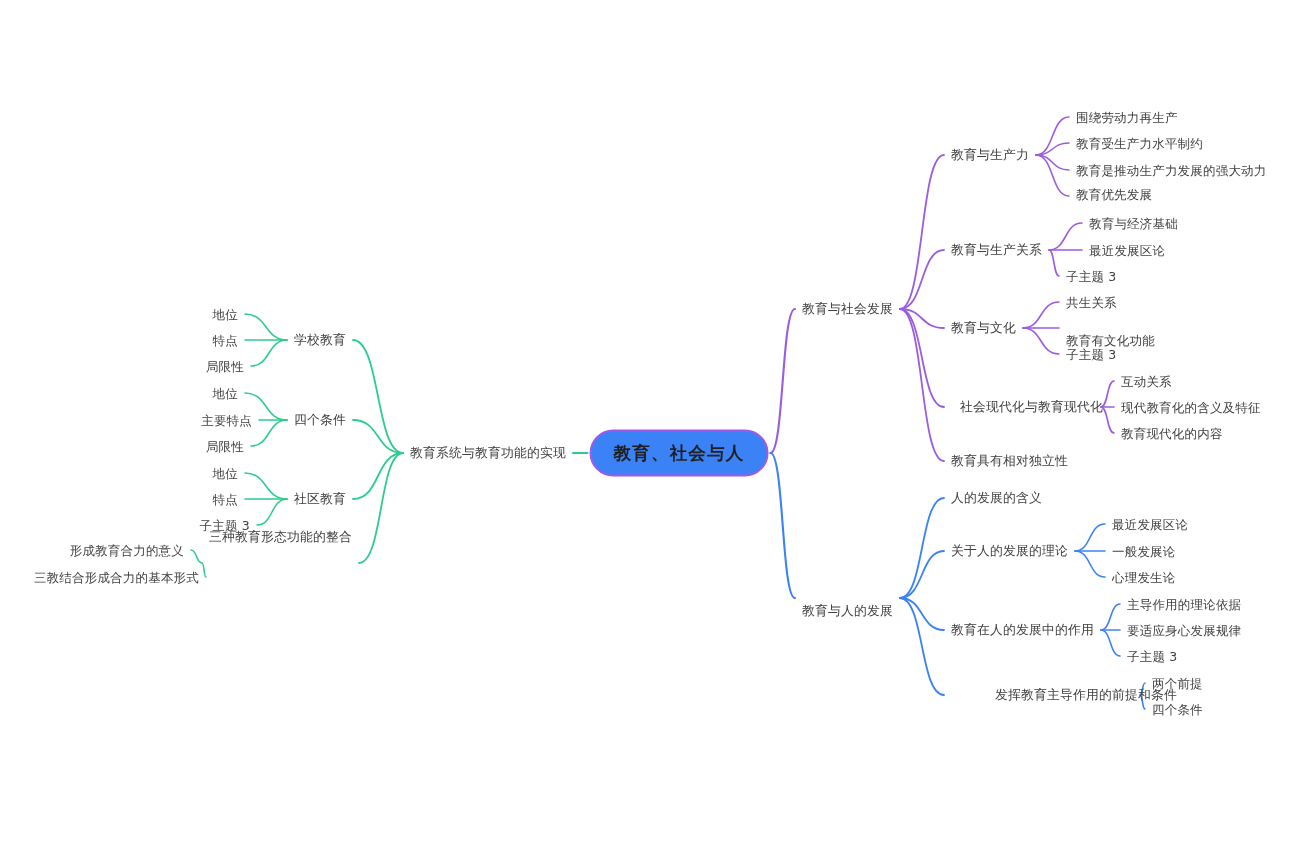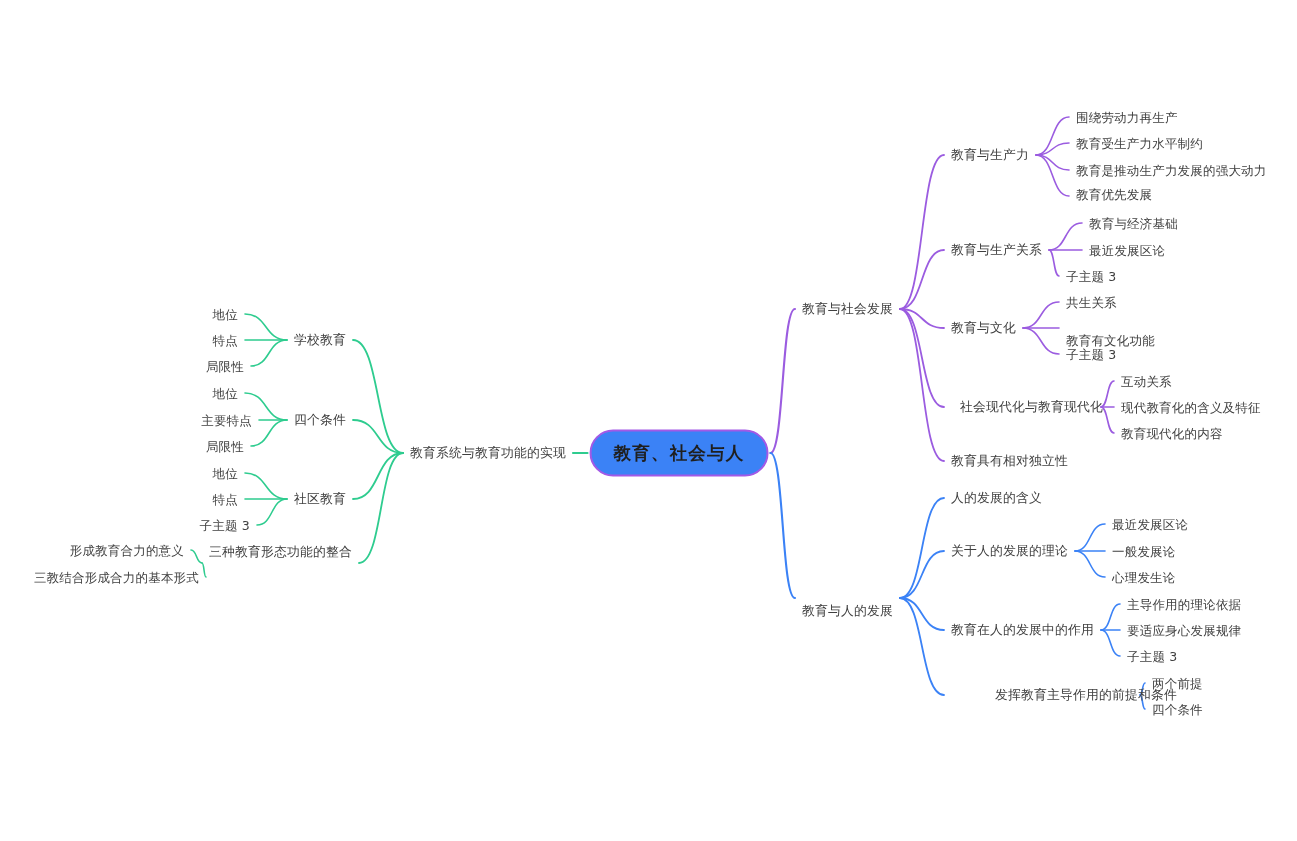--- a/index.html
+++ b/index.html
@@ -124,21 +124,21 @@
       <div class="node l" style="left: 238px; top: 340px;">特点</div>
       <div class="node l" style="left: 244px; top: 366px;">局限性</div>
       <div class="node l lvl1" style="left: 346px; top: 420px;">四个条件</div>
       <div class="node l" style="left: 238px; top: 393px;">地位</div>
       <div class="node l" style="left: 252px; top: 420px;">主要特点</div>
       <div class="node l" style="left: 244px; top: 446px;">局限性</div>
       <div class="node l lvl1" style="left: 346px; top: 499px;">社区教育</div>
       <div class="node l" style="left: 238px; top: 473px;">地位</div>
       <div class="node l" style="left: 238px; top: 499px;">特点</div>
       <div class="node l" style="left: 250px; top: 525px;">子主题 3</div>
-      <div class="node l lvl1" style="left: 352px; top: 552px;">三种教育形态功能的整合</div>
+      <div class="node l lvl1" style="left: 352px; top: 537px;">三种教育形态功能的整合</div>
       <div class="node l" style="left: 184px; top: 550px;">形成教育合力的意义</div>
       <div class="node l" style="left: 199px; top: 577px;">三教结合形成合力的基本形式</div>
       <div class="node r lvl1" style="left: 802px; top: 309px;">教育与社会发展</div>
       <div class="node r lvl1" style="left: 951px; top: 155px;">教育与生产力</div>
       <div class="node r" style="left: 1076px; top: 117px;">围绕劳动力再生产</div>
       <div class="node r" style="left: 1076px; top: 143px;">教育受生产力水平制约</div>
       <div class="node r" style="left: 1076px; top: 170px;">教育是推动生产力发展的强大动力</div>
       <div class="node r" style="left: 1076px; top: 196px; font-family: Liberation Mono, monospace;">教育优先发展</div>
       <div class="node r lvl1" style="left: 951px; top: 250px;">教育与生产关系</div>
       <div class="node r" style="left: 1089px; top: 223px;">教育与经济基础</div>

